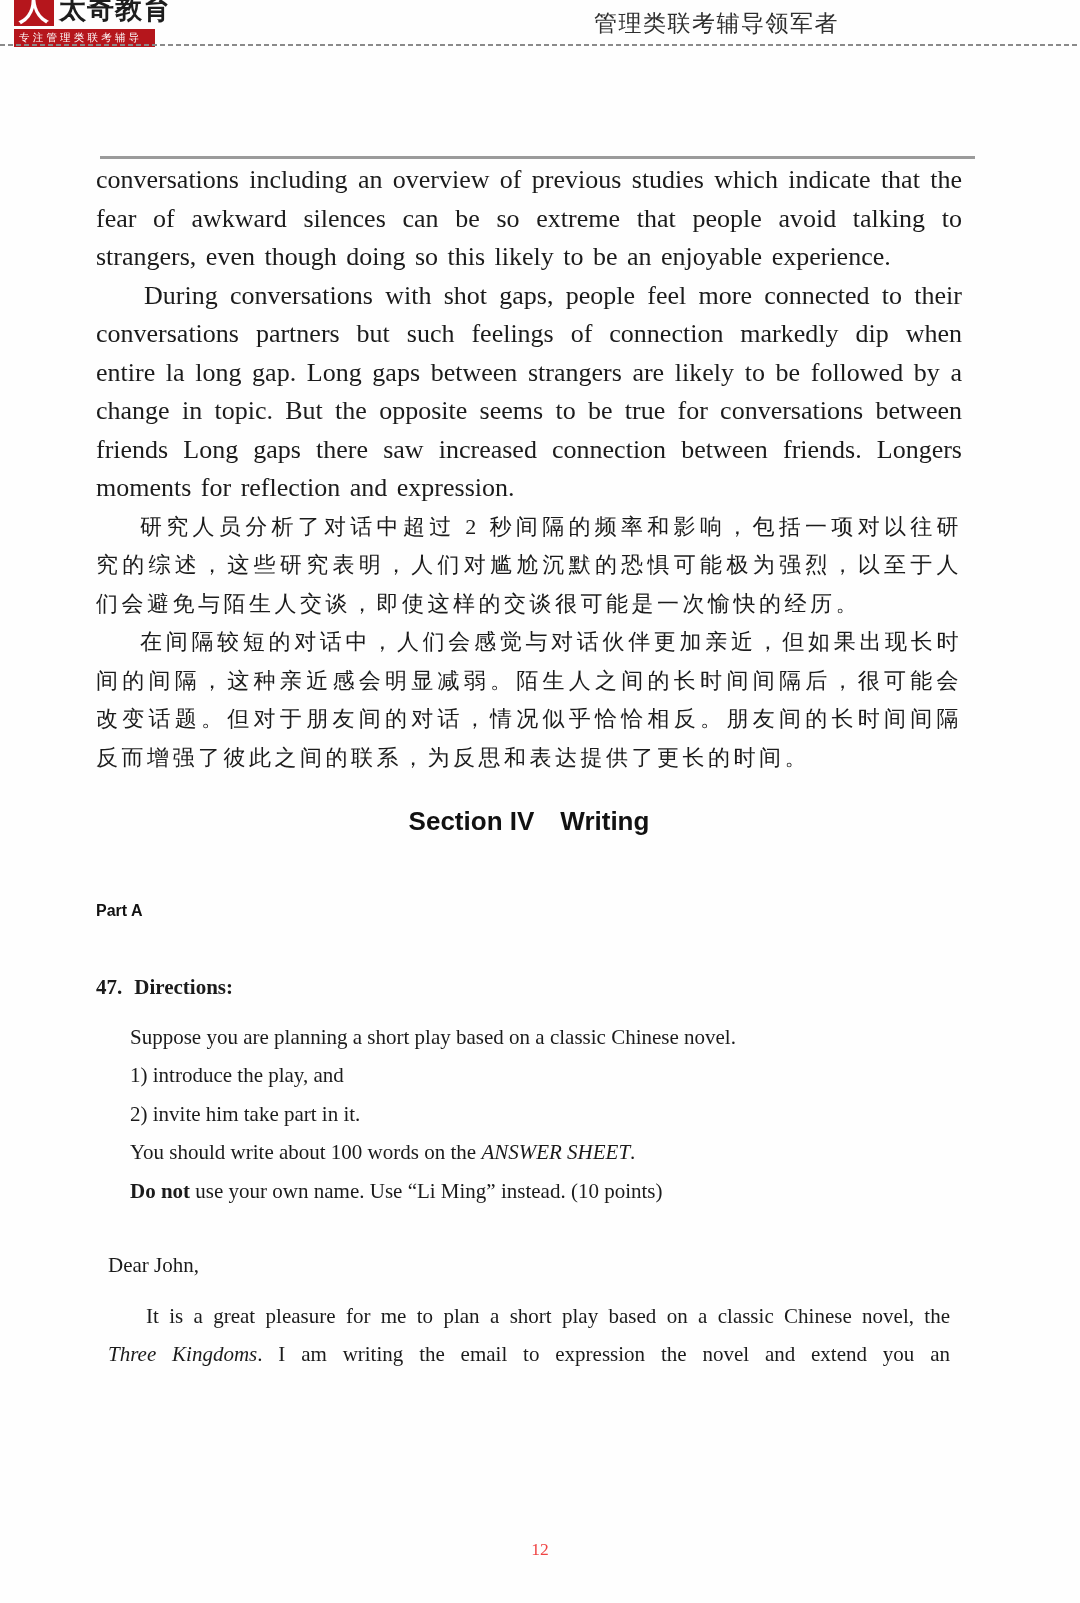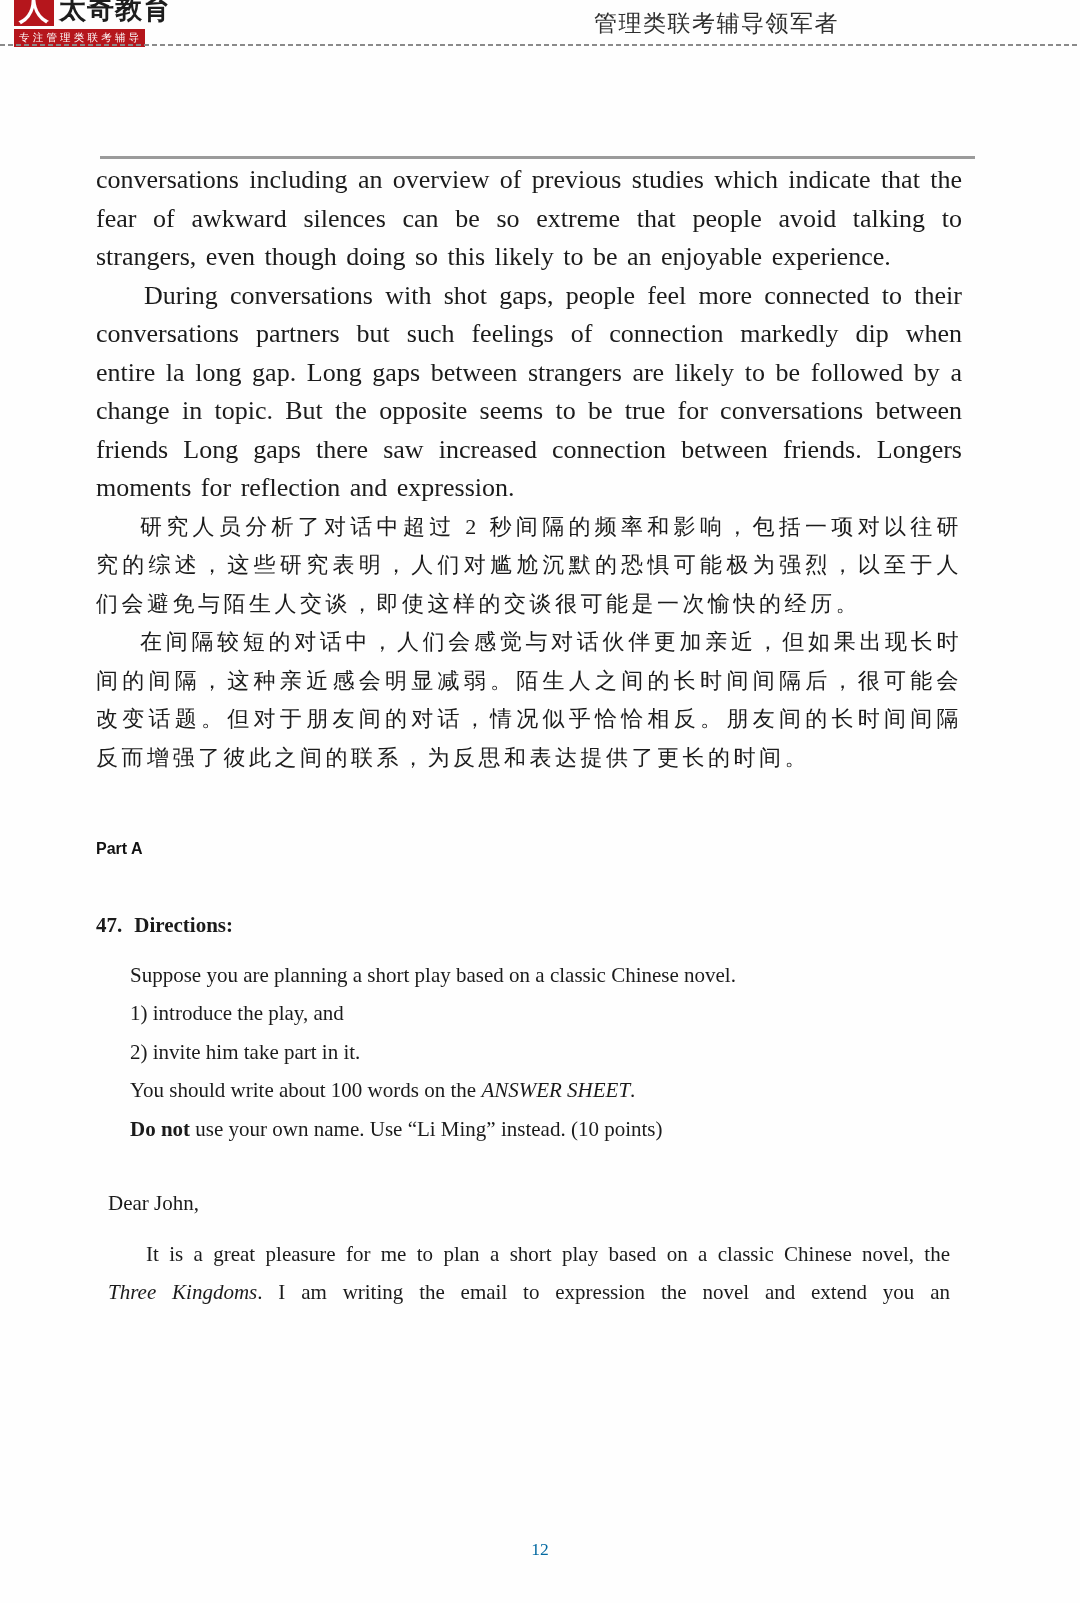--- a/index.html
+++ b/index.html
@@ -31,21 +31,21 @@
     margin-left: 5px;
     font-family: "Liberation Sans", sans-serif;
     font-weight: bold; font-size: 27px; color: #1d1d1d;
     letter-spacing: 1px; line-height: 1;
   }
   .logo-tagline {
     margin-top: 3px;
     background: #b5161c; color: #ffffff;
     font-family: "Liberation Sans", sans-serif;
     font-size: 10.5px; letter-spacing: 3.2px;
-    padding: 2px 3px 2px 5px;
+    padding: 2px 13px 2px 5px;
     width: fit-content; white-space: nowrap;
   }
   .slogan {
     position: absolute; left: 594px; top: 8px;
     font-family: "Liberation Sans", sans-serif;
     font-size: 23px; color: #2f2f2f; letter-spacing: 1.5px;
   }
   .dotted-line {
     position: absolute; left: 0; right: 0; top: 44px; height: 2px;
     background: repeating-linear-gradient(90deg, #8a8a8a 0 5px, transparent 5px 8px);
@@ -104,21 +104,21 @@
   .letter-body {
     text-indent: 38px;
     text-align: justify; text-align-last: justify;
     word-spacing: 3px;
   }
   .italic { font-style: italic; }
 
   .page-num {
     position: absolute; left: 0; right: 0; bottom: 43px;
     text-align: center;
-    font-size: 17.5px; color: #0369a1; margin-top: 14px;
+    font-size: 17.5px; color: #ef4444; margin-top: 14px;
   }
 </style>
 </head>
 <body>
 
 <div class="page">
 
   <div class="header">
     <div class="logo">
       <div class="logo-row">
@@ -137,20 +137,23 @@
 
     <p class="en">conversations including an overview of previous studies which indicate that the fear of awkward silences can be so extreme that people avoid talking to strangers, even though doing so this likely to be an enjoyable experience.</p>
 
     <p class="en indent">During conversations with shot gaps, people feel more connected to their conversations partners but such feelings of connection markedly dip when entire la long gap. Long gaps between strangers are likely to be followed by a change in topic. But the opposite seems to be true for conversations between friends Long gaps there saw increased connection between friends. Longers moments for reflection and expression.</p>
 
 
     <p class="cn">研究人员分析了对话中超过 2 秒间隔的频率和影响，包括一项对以往研究的综述，这些研究表明，人们对尴尬沉默的恐惧可能极为强烈，以至于人们会避免与陌生人交谈，即使这样的交谈很可能是一次愉快的经历。</p>
 
     <p class="cn">在间隔较短的对话中，人们会感觉与对话伙伴更加亲近，但如果出现长时间的间隔，这种亲近感会明显减弱。陌生人之间的长时间间隔后，很可能会改变话题。但对于朋友间的对话，情况似乎恰恰相反。朋友间的长时间间隔反而增强了彼此之间的联系，为反思和表达提供了更长的时间。</p>
 
+    <div class="section-title">
+      <span>Section IV</span><span class="title-gap"></span><span>Writing</span>
+    </div>
 
     <div class="part-label">Part A</div>
 
     <div class="directions">
       <span class="dir-num">47.</span><span class="dir-label">Directions:</span>
     </div>
 
     <div class="prompt">
       <p>Suppose you are planning a short play based on a classic Chinese novel.</p>
       <p>1) introduce the play, and</p>

